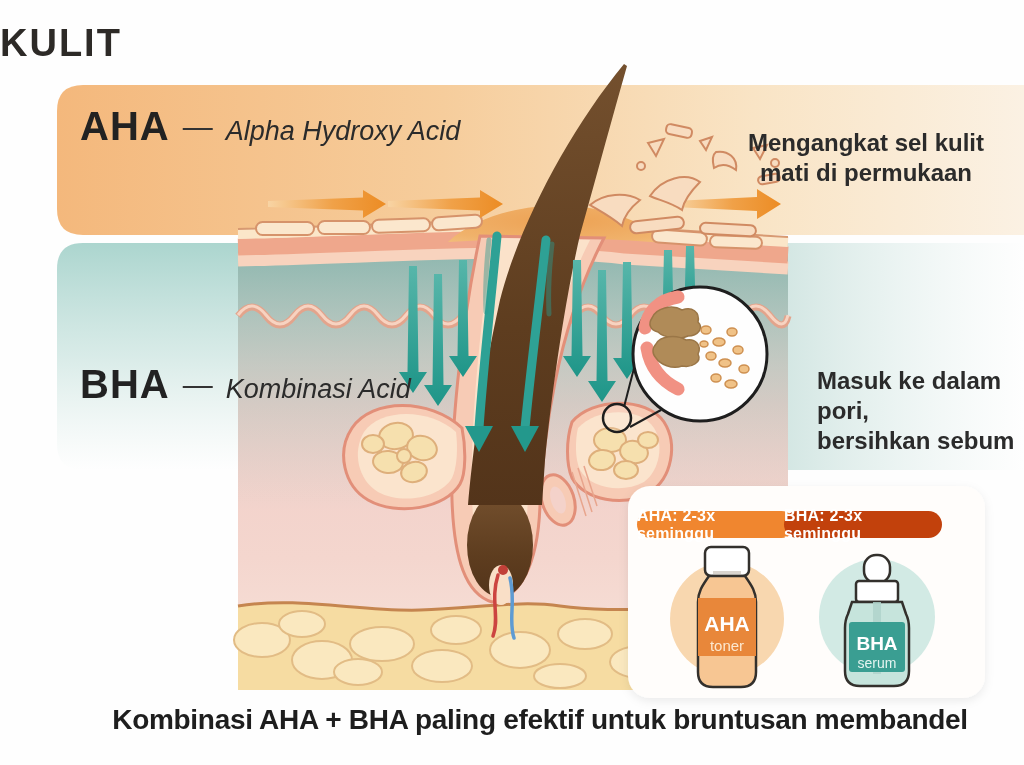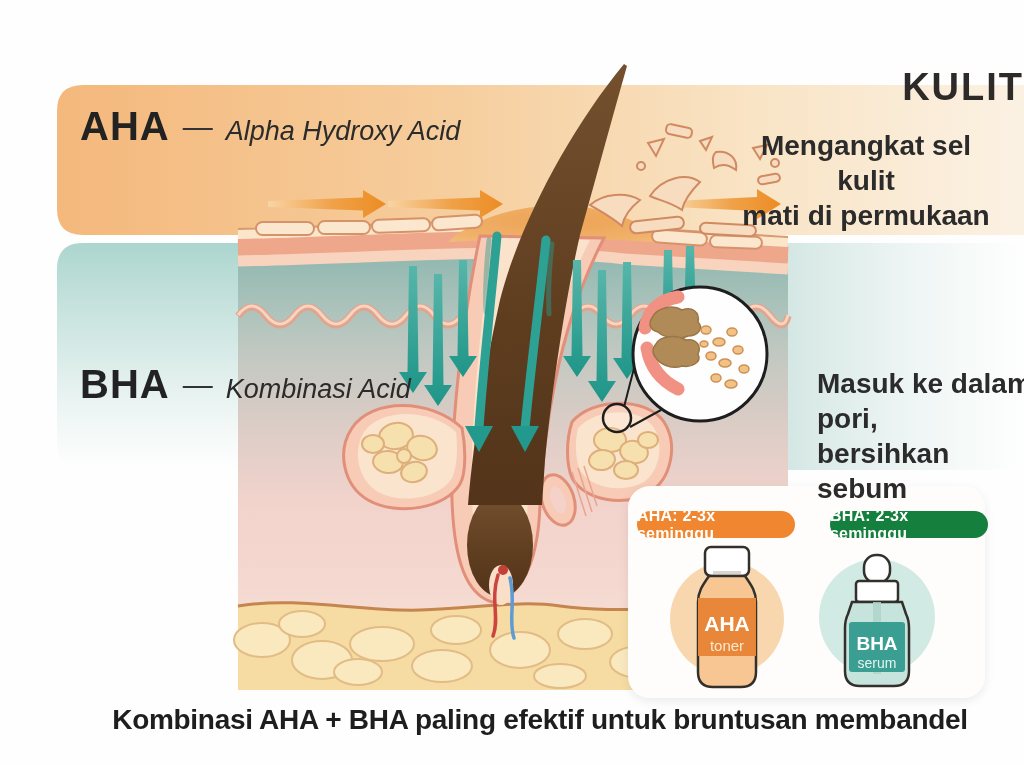--- a/index.html
+++ b/index.html
@@ -1,34 +1,34 @@
 <!DOCTYPE html>
 <html><head>
 <meta charset="utf-8">
 <style>
   html,body{margin:0;padding:0;background:#ffffff;}
   #stage{position:relative;width:1024px;height:765px;background:#fefefe;overflow:hidden;
          font-family:"Liberation Sans","DejaVu Sans",sans-serif;}
   #art{position:absolute;left:0;top:0;}
   .abs{position:absolute;}
-  .title{left:0;top:22px;width:1024px;text-align:right;font-size:38px;font-weight:800;
-         letter-spacing:2px;color:#2d2a27;margin-top:44px;}
+  .title{left:0;top:22px;width:1024px;text-align:left;font-size:38px;font-weight:800;
+         letter-spacing:2px;color:#2d2a27;}
   .acid-label{display:flex;align-items:baseline;gap:13px;color:#222;}
   .acid-label .acr{font-size:40px;font-weight:800;letter-spacing:1px;}
   .acid-label .sep{font-size:30px;font-weight:400;color:#333;transform:translateY(-3px);}
   .acid-label .full{font-size:27px;font-weight:500;color:#2b2b2b;font-style:italic;}
   .aha-label{left:80px;top:104px;}
   .bha-label{left:80px;top:362px;}
-  .note{font-size:28px;font-weight:600;color:#2b2b2b;line-height:1.25;white-space:pre-line;}
+  .note{font-size:24px;font-weight:600;color:#2b2b2b;line-height:1.25;white-space:pre-line;}
   .note-aha{left:736px;top:128px;width:260px;text-align:center;}
   .note-bha{left:817px;top:366px;width:230px;text-align:left;}
   .badge{height:27px;border-radius:14px;display:flex;align-items:center;justify-content:center;
          color:#fff;font-size:16px;font-weight:700;letter-spacing:.2px;}
   .badge-aha{left:637px;top:511px;width:158px;background:#f0862f;}
-  .badge-bha{left:830px;top:511px;width:158px;background:#15803d;}
+  .badge-bha{left:784px;top:511px;width:158px;background:#c2410c;}
   .caption{left:0;top:704px;width:1024px;text-align:center;font-size:28px;font-weight:600;
            letter-spacing:-0.3px;color:#1e1e1e;padding-left:28px;}
 </style>
 </head>
 <body>
 
 <div id="stage">
 
 <svg id="art" width="1024" height="765" viewBox="0 0 1024 765">
   <defs>

